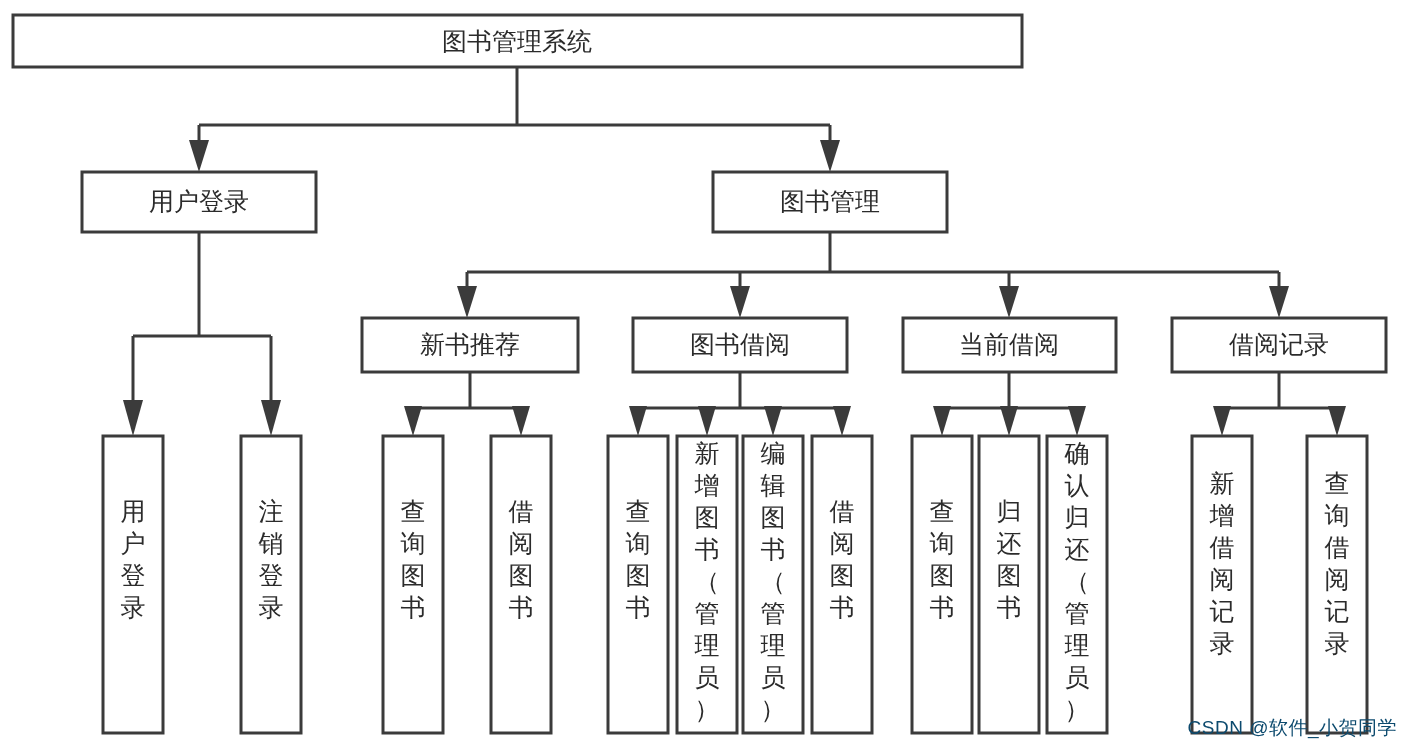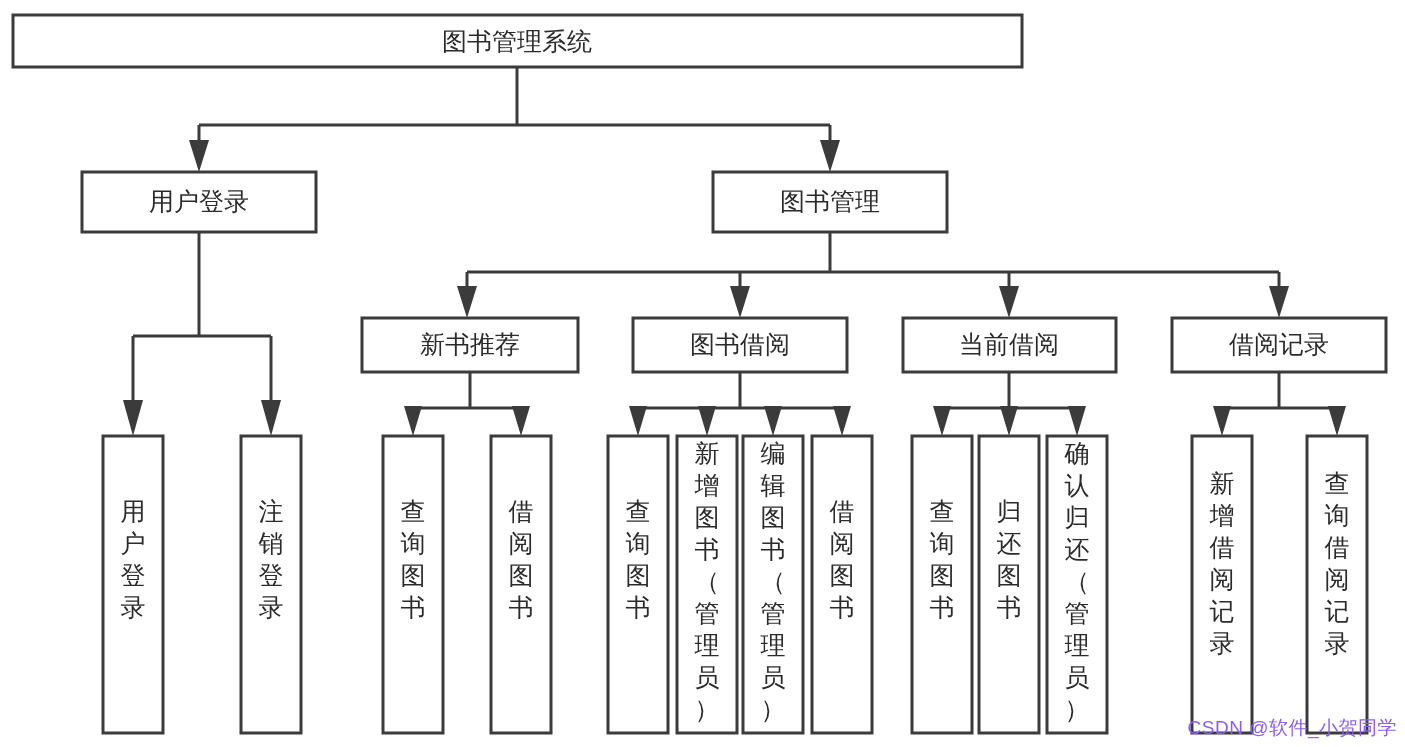--- a/index.html
+++ b/index.html
@@ -52,21 +52,21 @@
     font-size: 25px;
     fill: #2b2b2b;
     text-anchor: middle;
   }
   .watermark {
     position: absolute;
     right: 8px;
     bottom: 6px;
     font-family: "Liberation Sans", "DejaVu Sans", sans-serif;
     font-size: 19px;
-    color: #8b5cf6;
+    color: #0c4a6e;
     white-space: nowrap;
     letter-spacing: 0.5px;
   }
 </style>
 </head>
 <body>
 
 <div id="diagram-root">
 
   <svg class="flow" viewBox="0 0 1405 747" xmlns="http://www.w3.org/2000/svg">

